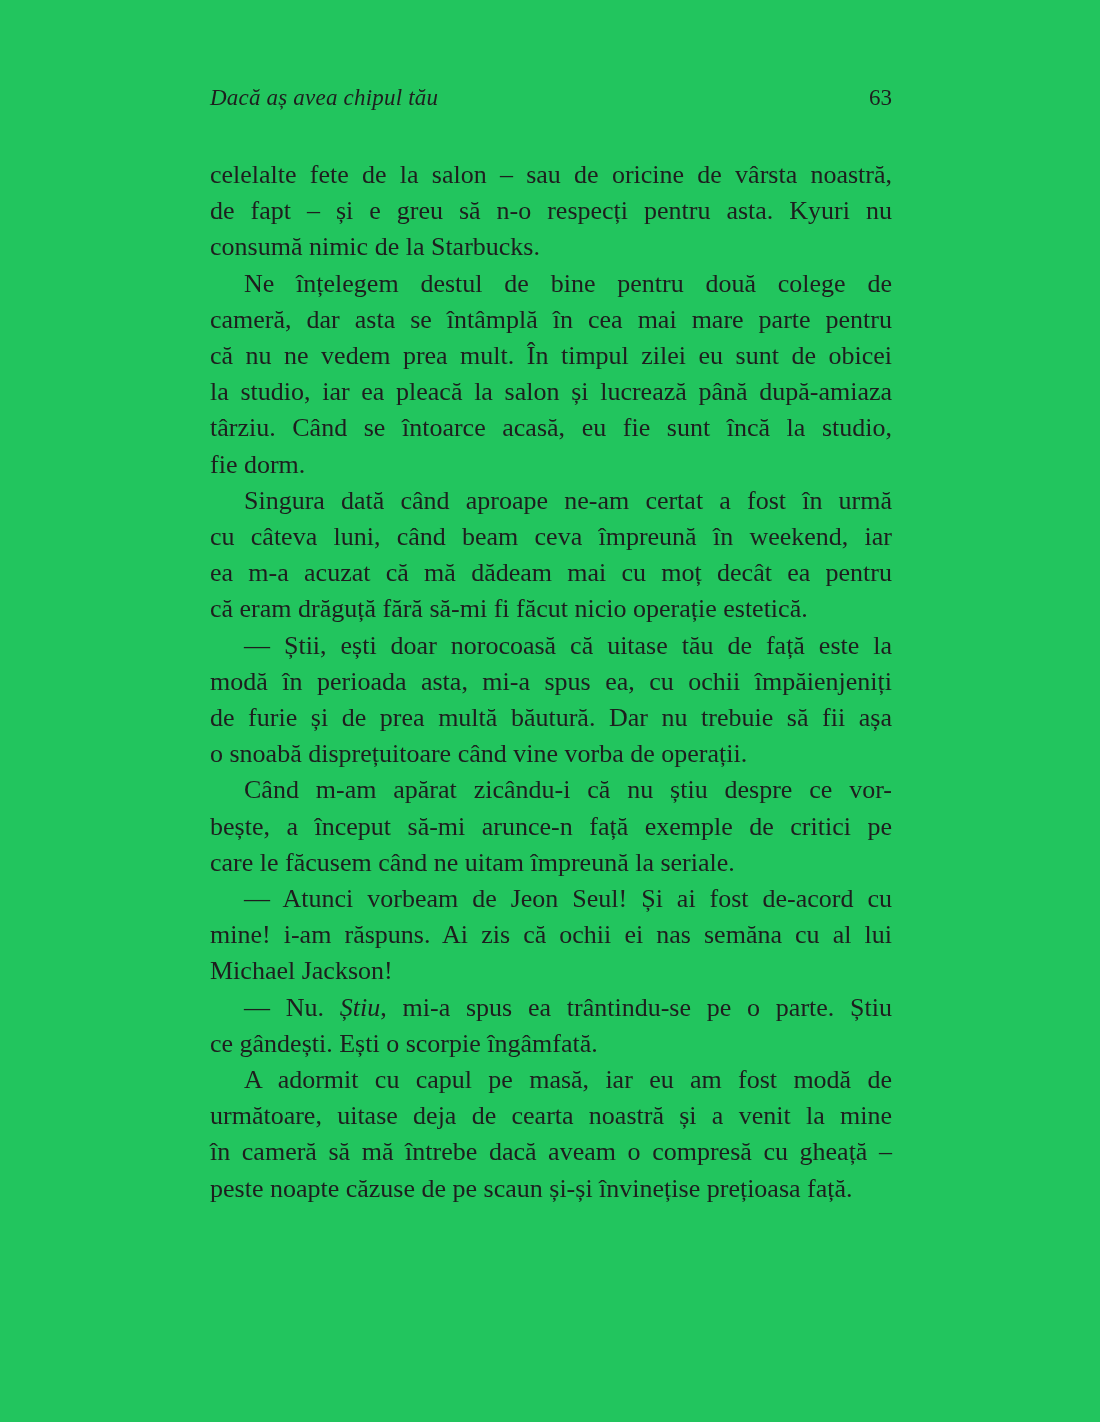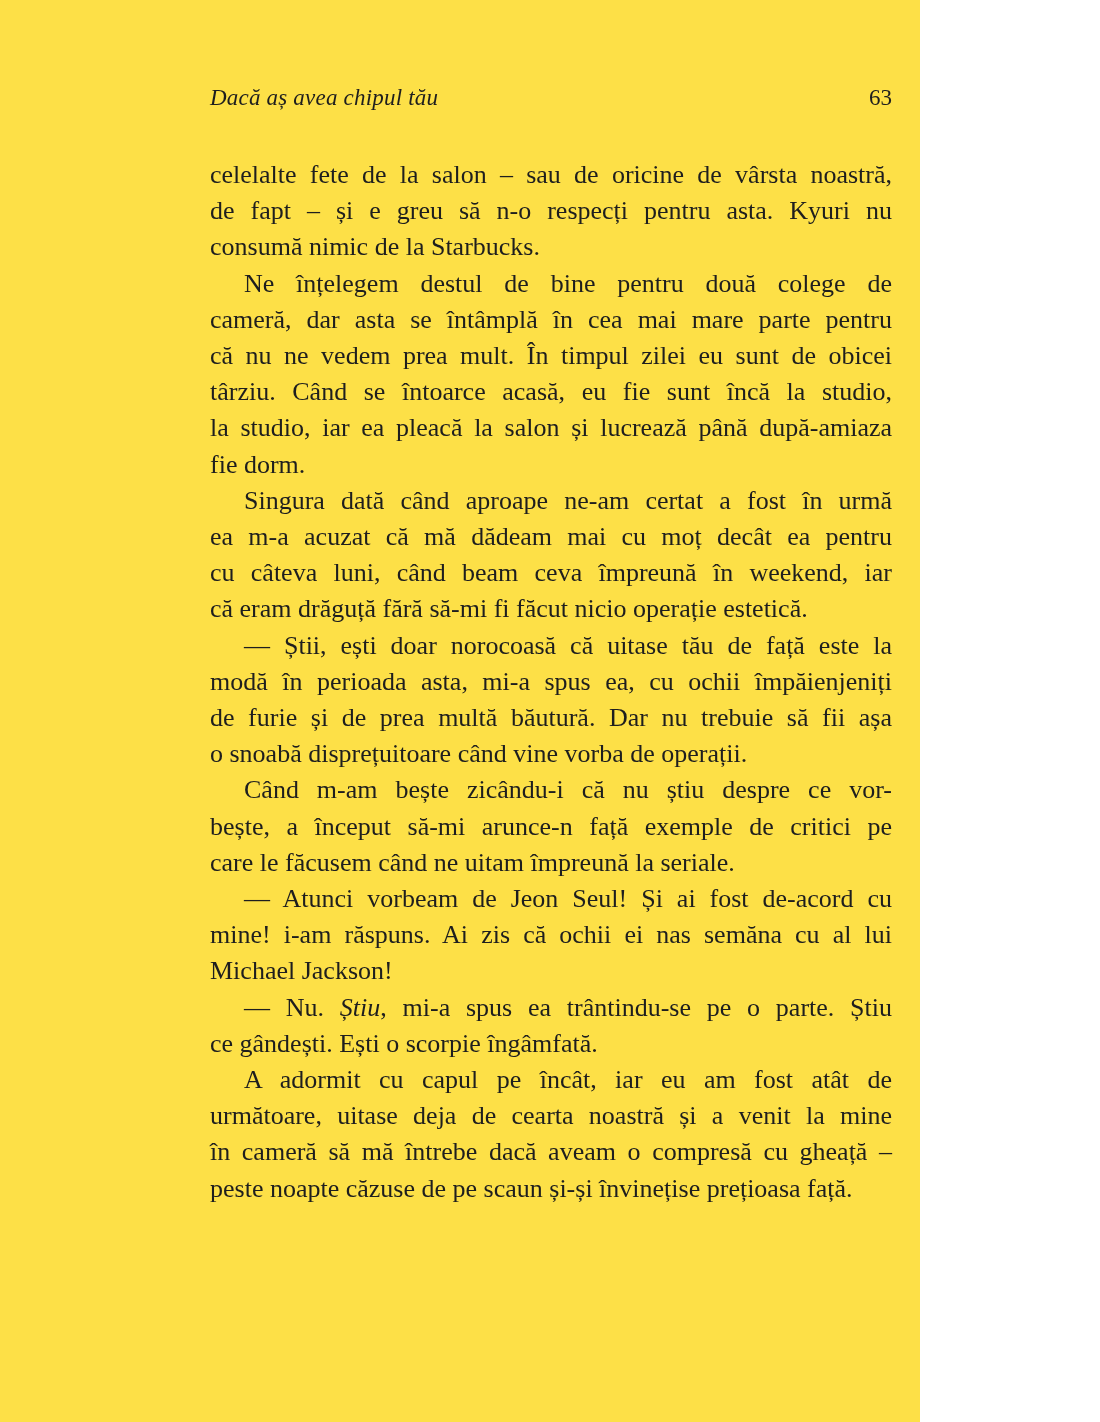--- a/index.html
+++ b/index.html
@@ -2,23 +2,23 @@
 <html><head>
 <meta charset="utf-8">
 <style>
   html, body {
     margin: 0;
     padding: 0;
     background: #ffffff;
   }
   .page {
     position: relative;
-    width: 920px;
+    width: 1100px;
     height: 1422px;
-    background: #fde047;
+    background: #22c55e;
     font-family: "Liberation Serif", "DejaVu Serif", serif;
     color: #1e1e1e;
     overflow: hidden;
   }
   .header-row {
     position: absolute;
     left: 210px;
     width: 682px;
     top: 84px;
     display: flex;
@@ -69,50 +69,50 @@
   <div class="body-text" id="body-text">
       <div class="paragraph">
         <div class="line">celelalte fete de la salon – sau de oricine de vârsta noastră,</div>
         <div class="line">de fapt – și e greu să n-o respecți pentru asta. Kyuri nu</div>
         <div class="line last">consumă nimic de la Starbucks.</div>
       </div>
       <div class="paragraph">
         <div class="line indent">Ne înțelegem destul de bine pentru două colege de</div>
         <div class="line">cameră, dar asta se întâmplă în cea mai mare parte pentru</div>
         <div class="line">că nu ne vedem prea mult. În timpul zilei eu sunt de obicei</div>
+        <div class="line">la studio, iar ea pleacă la salon și lucrează până după-amiaza</div>
         <div class="line">târziu. Când se întoarce acasă, eu fie sunt încă la studio,</div>
-        <div class="line">la studio, iar ea pleacă la salon și lucrează până după-amiaza</div>
         <div class="line last">fie dorm.</div>
       </div>
       <div class="paragraph">
         <div class="line indent">Singura dată când aproape ne-am certat a fost în urmă</div>
+        <div class="line">cu câteva luni, când beam ceva împreună în weekend, iar</div>
         <div class="line">ea m-a acuzat că mă dădeam mai cu moț decât ea pentru</div>
-        <div class="line">cu câteva luni, când beam ceva împreună în weekend, iar</div>
         <div class="line last">că eram drăguță fără să-mi fi făcut nicio operație estetică.</div>
       </div>
       <div class="paragraph">
         <div class="line indent">— Știi, ești doar norocoasă că uitase tău de față este la</div>
         <div class="line">modă în perioada asta, mi-a spus ea, cu ochii împăienjeniți</div>
         <div class="line">de furie și de prea multă băutură. Dar nu trebuie să fii așa</div>
         <div class="line last">o snoabă disprețuitoare când vine vorba de operații.</div>
       </div>
       <div class="paragraph">
-        <div class="line indent">Când m-am bește zicându-i că nu știu despre ce vor-</div>
+        <div class="line indent">Când m-am apărat zicându-i că nu știu despre ce vor-</div>
         <div class="line">bește, a început să-mi arunce-n față exemple de critici pe</div>
         <div class="line last">care le făcusem când ne uitam împreună la seriale.</div>
       </div>
       <div class="paragraph">
         <div class="line indent">— Atunci vorbeam de Jeon Seul! Și ai fost de-acord cu</div>
         <div class="line">mine! i-am răspuns. Ai zis că ochii ei nas semăna cu al lui</div>
         <div class="line last">Michael Jackson!</div>
       </div>
       <div class="paragraph">
         <div class="line indent"><span>— Nu. </span><span class="italic">Știu</span><span>, mi-a spus ea trântindu-se pe o parte. Știu</span></div>
         <div class="line last">ce gândești. Ești o scorpie îngâmfată.</div>
       </div>
       <div class="paragraph">
-        <div class="line indent">A adormit cu capul pe încât, iar eu am fost atât de</div>
+        <div class="line indent">A adormit cu capul pe masă, iar eu am fost modă de</div>
         <div class="line">următoare, uitase deja de cearta noastră și a venit la mine</div>
         <div class="line">în cameră să mă întrebe dacă aveam o compresă cu gheață –</div>
         <div class="line last">peste noapte căzuse de pe scaun și-și învinețise prețioasa față.</div>
       </div>
     </div>
 </div>
 
 </body></html>

